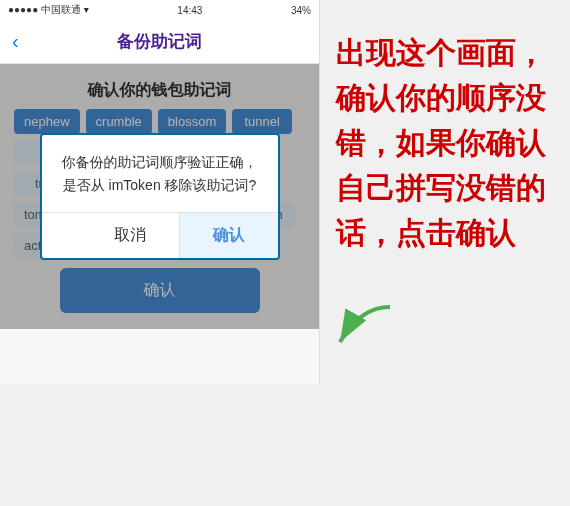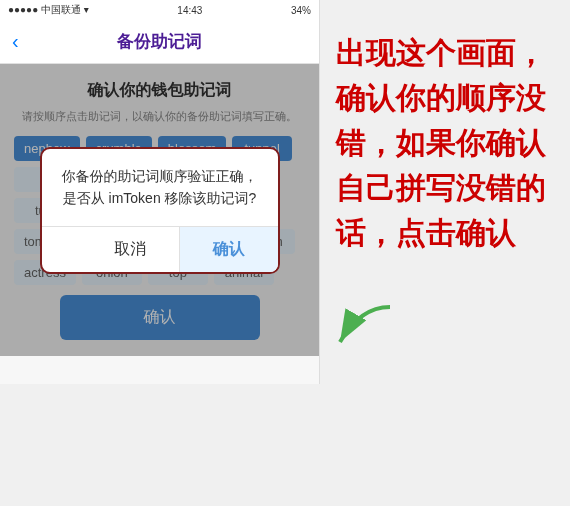--- a/index.html
+++ b/index.html
@@ -115,24 +115,24 @@
       background: rgba(0,0,0,0.3);
       display: flex;
       align-items: center;
       justify-content: center;
       z-index: 10;
     }
 
     
     .modal {
       background: #fff;
-      border-radius: 10px;
+      border-radius: 4px;
       width: 240px;
       overflow: hidden;
-      border: 2px solid #7f1d1d;
+      border: 2px solid #0369a1;
     }
     .modal-body {
       padding: 16px 20px;
       text-align: center;
       font-size: 14px;
       color: #333;
       line-height: 1.6;
     }
     .modal-divider {
       height: 1px;
@@ -208,21 +208,20 @@
     </div>
   </div>
 
   <div class="nav-bar">
     <div class="nav-back">‹</div>
     <div class="nav-title">备份助记词</div>
   </div>
 
   <div class="content">
     <div class="confirm-heading">确认你的钱包助记词</div>
-    <div class="confirm-desc">请按顺序点击助记词，以确认你的备份助记词填写正确。</div>
 
     <div class="word-row">
       <div class="word-tag selected">nephew</div>
       <div class="word-tag selected">crumble</div>
       <div class="word-tag selected">blossom</div>
       <div class="word-tag selected">tunnel</div>
     </div>
 
     <div class="word-row">
       <div class="word-tag light">a</div>

